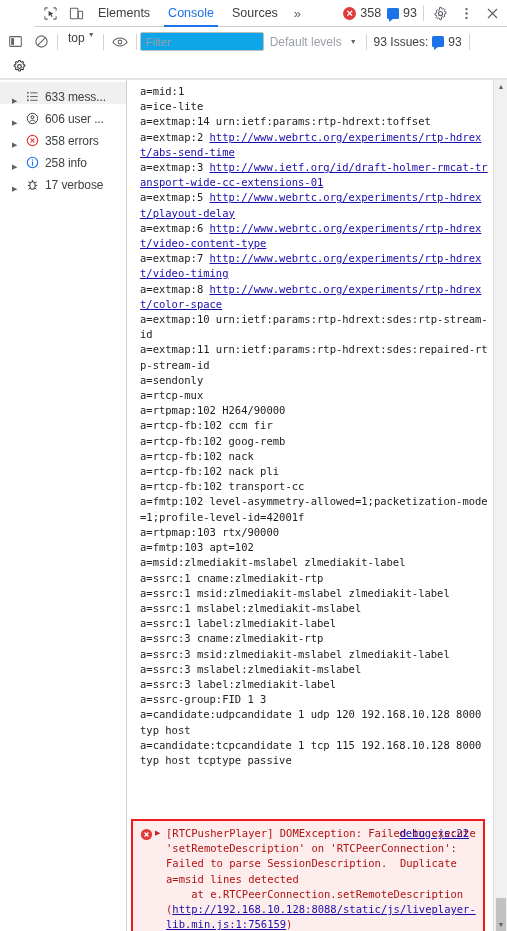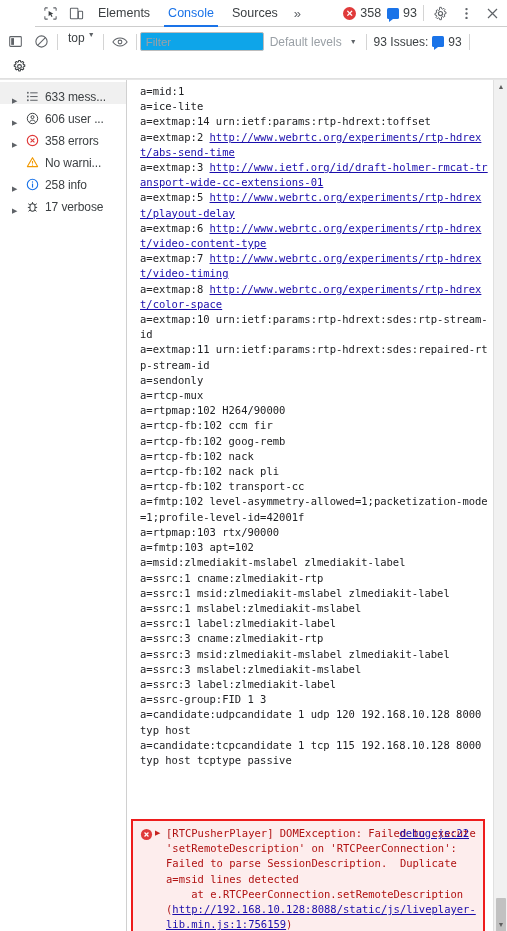--- a/index.html
+++ b/index.html
@@ -420,31 +420,20 @@
         <span class="tri">▶</span>
         <span class="side-ico">
           <svg width="13" height="13" viewBox="0 0 14 14">
             <circle cx="7" cy="7" r="5.6" fill="none" stroke="#e03a3a" stroke-width="1.25"></circle>
             <path d="M4.9 4.9l4.2 4.2M9.1 4.9l-4.2 4.2" stroke="#e03a3a" stroke-width="1.25"></path>
           </svg>
         </span>
         <span class="side-label">358 errors</span>
       </div>
 
-      <div class="side-item">
-        <span class="tri hidden">▶</span>
-        <span class="side-ico">
-          <svg width="13" height="13" viewBox="0 0 14 14">
-            <path d="M7 1.8l5.5 9.6H1.5z" fill="none" stroke="#f29900" stroke-width="1.2" stroke-linejoin="round"></path>
-            <path d="M7 5.4v2.8" stroke="#f29900" stroke-width="1.2"></path>
-            <circle cx="7" cy="9.8" r="0.65" fill="#f29900"></circle>
-          </svg>
-        </span>
-        <span class="side-label">No warni...</span>
-      </div>
 
       <div class="side-item">
         <span class="tri">▶</span>
         <span class="side-ico">
           <svg width="13" height="13" viewBox="0 0 14 14">
             <circle cx="7" cy="7" r="5.6" fill="none" stroke="#1a73e8" stroke-width="1.2"></circle>
             <circle cx="7" cy="4.3" r="0.75" fill="#1a73e8"></circle>
             <rect x="6.4" y="6" width="1.25" height="4.3" fill="#1a73e8"></rect>
           </svg>
         </span>

